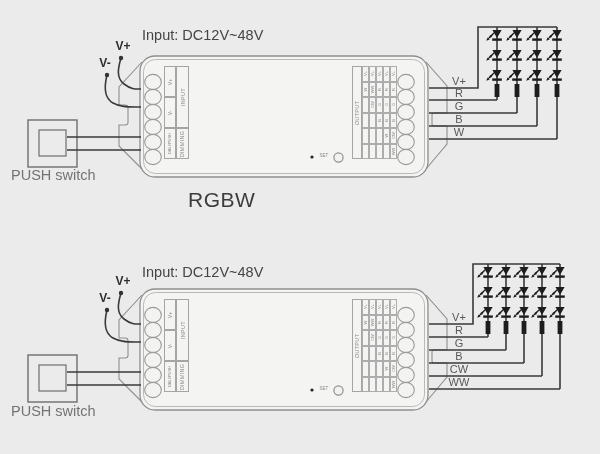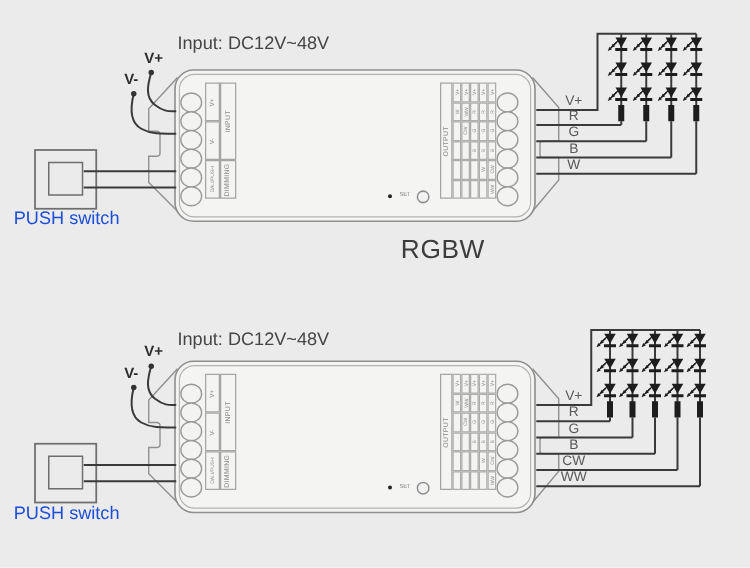--- a/index.html
+++ b/index.html
@@ -2,23 +2,23 @@
 <html><head>
 <meta charset="utf-8">
 <style>
   html,body{margin:0;padding:0;}
   #canvas{position:relative;width:600px;height:454px;background:#ebebeb;overflow:hidden;
           font-family:"Liberation Sans",sans-serif;}
   #linework{position:absolute;left:0;top:0;}
   .t{position:absolute;white-space:nowrap;color:#454545;line-height:1.1;}
   .input-label{font-size:14.5px;color:#454545;}
   .pow{font-size:12px;font-weight:700;color:#2e2e2e;width:22px;text-align:center;}
-  .push-label{font-size:14.5px;color:#1d4ed8;}
+  .push-label{font-size:14.5px;color:#737373;}
   .chan{font-size:11px;color:#585858;width:28px;text-align:center;}
-  .title{font-size:21px;color:#3c3c3c;width:200px;text-align:right;letter-spacing:0.5px;}
+  .title{font-size:21px;color:#3c3c3c;width:200px;text-align:left;letter-spacing:0.5px;}
   .set-label{font-size:4.5px;color:#888;width:14px;text-align:center;}
   .rot{display:inline-block;transform:rotate(-90deg);white-space:nowrap;
        font-size:5px;color:#8a8a8a;}
   .f4{font-size:4px;}
   .f55{font-size:5.5px;letter-spacing:0.3px;}
   .in-table{position:absolute;left:164px;display:flex;}
   .in-col{display:flex;flex-direction:column;}
   .cell{border:0.5px solid #a5a5a5;display:flex;align-items:center;justify-content:center;
         overflow:visible;box-sizing:border-box;}
   .w12{width:12px;} .w13{width:13px;} .h31{height:31px;} .h62{height:62px;}

